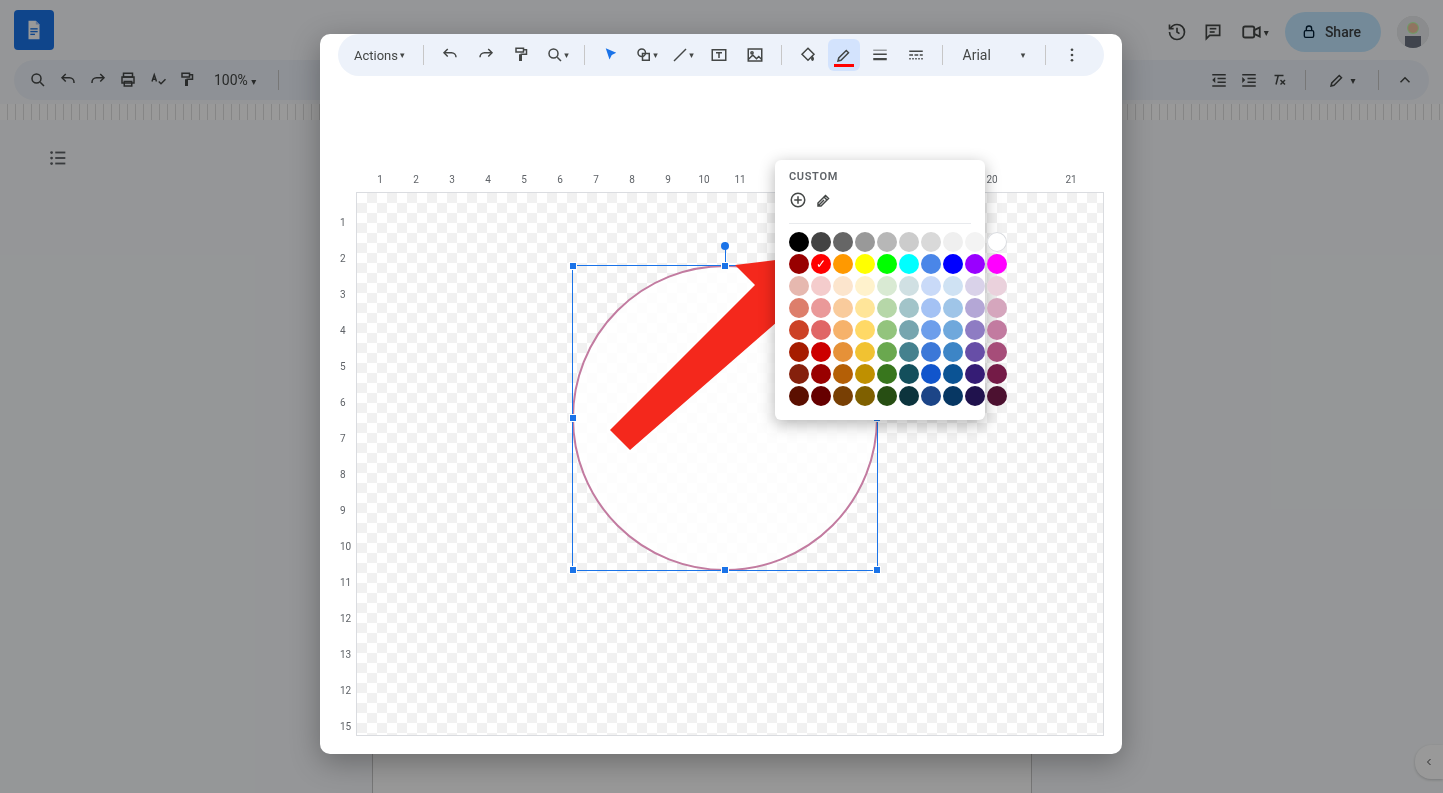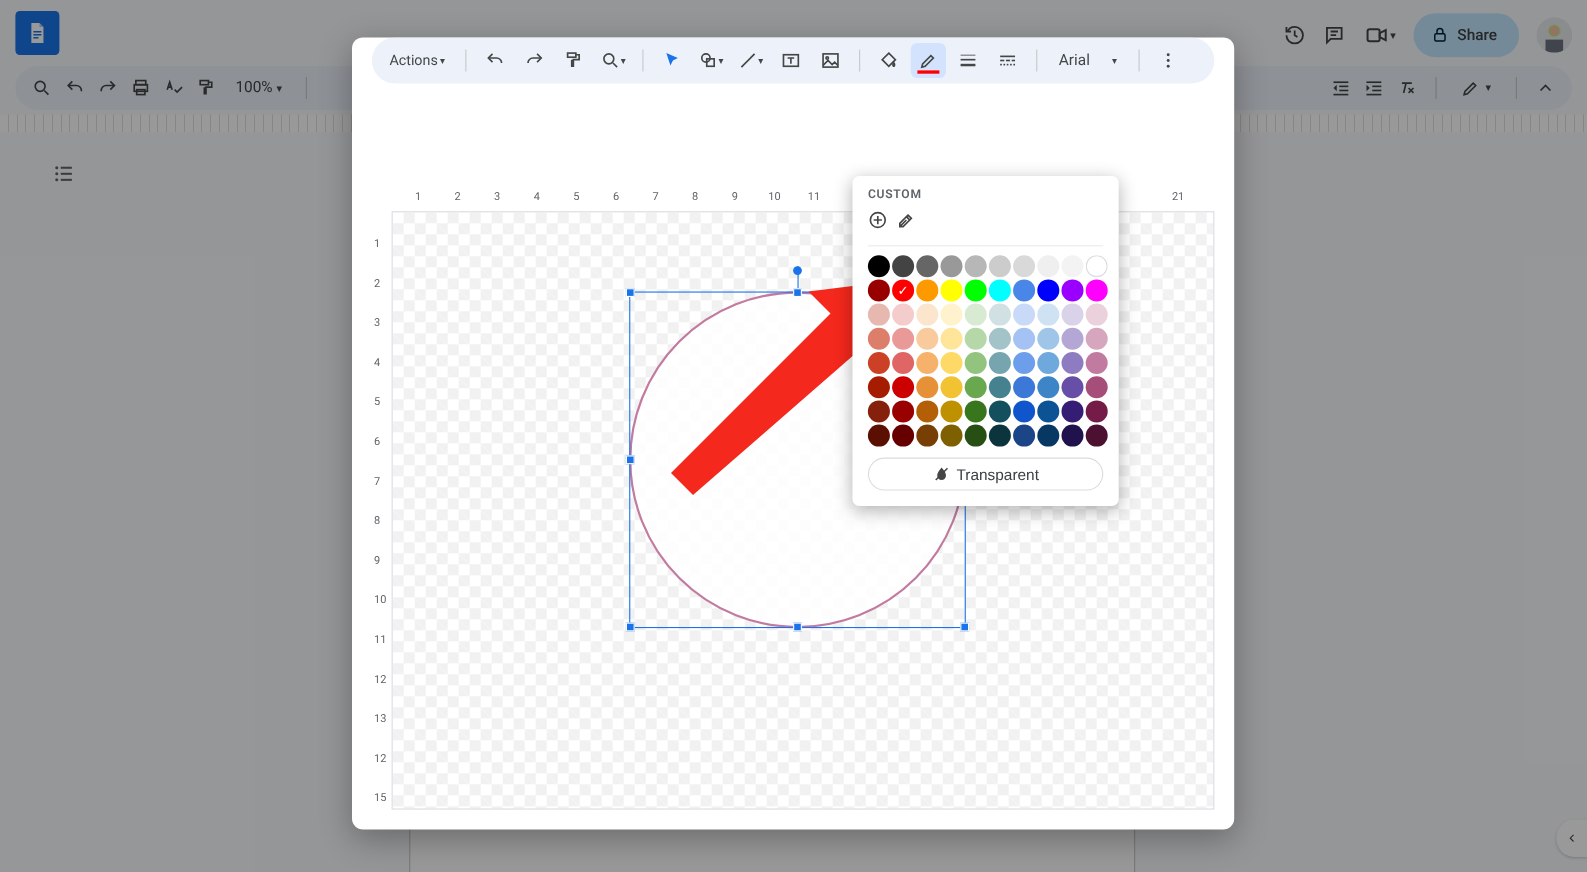--- a/index.html
+++ b/index.html
@@ -36,21 +36,21 @@
   
   .dialog { position:absolute; z-index:100; top:34px; left:320px; width:802px; height:720px; background:#fff; border-radius:10px; box-shadow:0 8px 30px rgba(0,0,0,.3); overflow:hidden; }
   .dlg-head { height:90px; padding:22px 28px 0 28px; display:flex; align-items:flex-start; }
   .dlg-title { font-size:22px; color:#5f6368; }
   .dlg-sub { font-size:13px; color:#5f6368; margin-left:144px; margin-top:6px;}
   .dlg-save { margin-left:auto; background:#1a73e8; color:#fff; border:none; border-radius:6px; height:40px; padding:0 22px; font-size:14px; font-weight:500; }
   .draw-toolbar { margin:0 18px; height:42px; background:#edf2fa; border-radius:24px; display:flex; align-items:center; padding:0 8px; gap:4px; color:#444746; position:relative;}
   .draw-toolbar .tbtn { width:32px; height:32px; display:flex; align-items:center; justify-content:center; border-radius:6px; position:relative;}
   .draw-toolbar .tbtn.active-border { background:#d3e3fd; }
   .actions-btn { font-size:13px; padding:4px 8px; display:flex; align-items:center; gap:2px;}
-  .font-sel { display:flex; align-items:center; gap:20px; font-size:14px; padding:0 10px;}
+  .font-sel { display:flex; align-items:center; gap:30px; font-size:14px; padding:0 10px;}
   .border-color-underline { position:absolute; bottom:4px; left:6px; right:6px; height:3px; background:#ff0000; }
   
   .canvas-wrap { position:absolute; top:140px; left:18px; right:18px; bottom:18px; }
   .h-ruler { position:absolute; top:0; left:18px; right:0; height:18px; font-size:10px; color:#5f6368; }
   .h-ruler .tick { position:absolute; top:0; transform:translateX(-50%); }
   .v-ruler { position:absolute; top:18px; left:0; width:18px; bottom:0; font-size:10px; color:#5f6368;}
   .v-ruler .tick { position:absolute; left:2px; transform:translateY(-50%);}
   .canvas { position:absolute; top:18px; left:18px; right:0; bottom:0; background:#fff;
    background-image:
      linear-gradient(45deg,#f1f1f1 25%,transparent 25%),
@@ -59,21 +59,21 @@
      linear-gradient(-45deg,transparent 75%,#f1f1f1 75%);
    background-size:20px 20px;
    background-position:0 0,0 10px,10px -10px,-10px 0; border:1px solid #dadce0;}
   .sel-box { position:absolute; border:1px solid #1a73e8; }
   .sel-handle { position:absolute; width:8px; height:8px; background:#1a73e8; border:1px solid #fff; }
   .rot-handle { position:absolute; width:8px; height:8px; border-radius:50%; background:#1a73e8; }
   .circle { position:absolute; border-radius:50%; border:2px solid #c27ba0; background:rgba(255,255,255,.85); }
   .red-arrow { position:absolute; z-index:120; }
 
   
-  .color-pop { position:absolute; z-index:150; top:160px; left:775px; width:242px; background:#fff; border-radius:6px; box-shadow:0 4px 16px rgba(0,0,0,.3); padding:10px 14px 14px; }
+  .color-pop { position:absolute; z-index:150; top:160px; left:775px; width:210px; background:#fff; border-radius:6px; box-shadow:0 4px 16px rgba(0,0,0,.3); padding:10px 14px 14px; }
   .cp-head { font-size:11px; font-weight:600; letter-spacing:.06em; color:#5f6368; }
   .cp-icons { display:flex; gap:8px; margin:8px 0 10px; color:#444;}
   .swatches { display:grid; grid-template-columns:repeat(10, 20px); gap:2px; }
   .sw { width:20px; height:20px; border-radius:50%; position:relative; }
   .sw.selected::after { content:"✓"; color:#fff; font-size:12px; position:absolute; inset:0; display:flex; align-items:center; justify-content:center;}
   .sw.white { box-shadow: inset 0 0 0 1px #dadce0; }
   .transp-btn { margin-top:10px; width:100%; height:30px; border:1px solid #dadce0; border-radius:20px; background:#fff; display:flex; align-items:center; justify-content:center; gap:6px; font-size:14px; color:#3c4043;}
   .hr { height:1px; background:#e8eaed; margin:6px 0 8px;}
 
   .side-chevron { position:absolute; z-index:1; right:0; bottom:14px; width:28px; height:34px; background:#fff; border-radius:16px 0 0 16px; box-shadow:0 1px 3px rgba(0,0,0,.2); display:flex; align-items:center; justify-content:center;}
@@ -499,20 +499,13 @@
       <div class="sw" style="background: rgb(102, 0, 0);"></div>
       <div class="sw" style="background: rgb(120, 63, 4);"></div>
       <div class="sw" style="background: rgb(127, 96, 0);"></div>
       <div class="sw" style="background: rgb(39, 78, 19);"></div>
       <div class="sw" style="background: rgb(12, 52, 61);"></div>
       <div class="sw" style="background: rgb(28, 69, 135);"></div>
       <div class="sw" style="background: rgb(7, 55, 99);"></div>
       <div class="sw" style="background: rgb(32, 18, 77);"></div>
       <div class="sw" style="background: rgb(76, 17, 48);"></div>
     </div>
-  <button class="transp-btn">
-    <svg width="16" height="16" viewBox="0 0 24 24" fill="#444746">
-        <path d="M12 3c3 4 6 7 6 11a6 6 0 01-12 0c0-4 3-7 6-11z"></path>
-        <line x1="4" y1="20" x2="20" y2="4" stroke="#444" stroke-width="2"></line>
-      </svg>
-    <span>Transparent</span>
-  </button>
 </div>
 
 </body></html>

